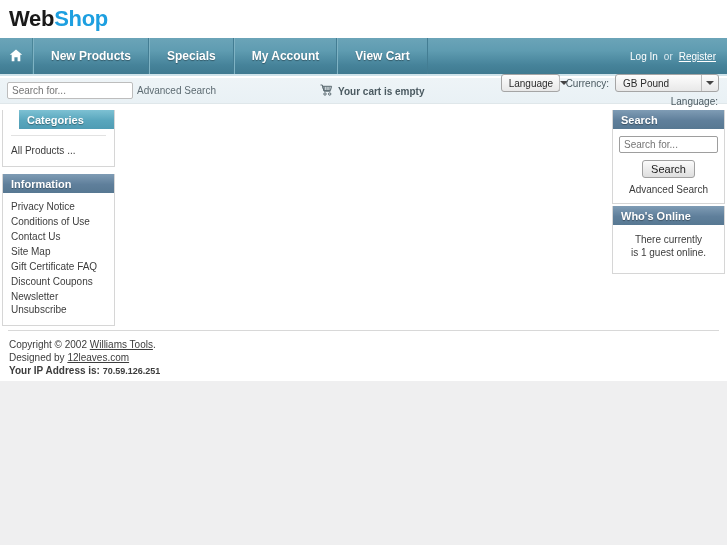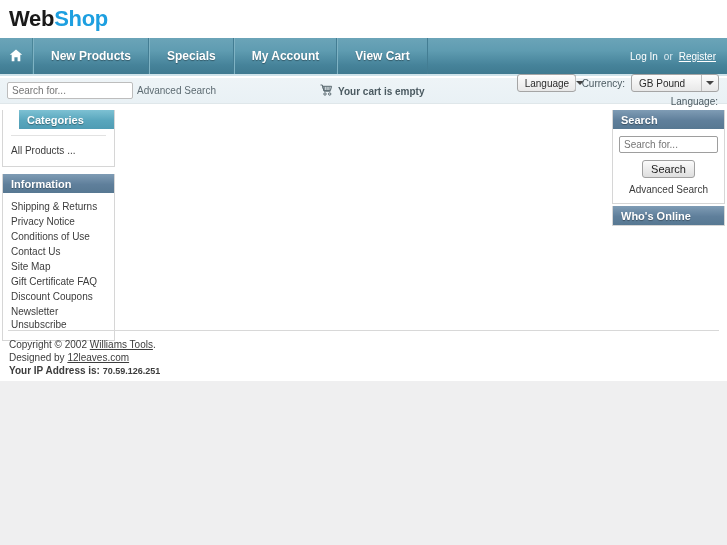--- a/index.html
+++ b/index.html
@@ -158,21 +158,21 @@
     background: linear-gradient(to bottom, #fdfdfd 0%, #e8e8e8 100%);
     display: flex;
     align-items: center;
     font-size: 10px;
     color: #2b2b2b;
     cursor: pointer;
   }
   .sel .val { padding: 0 6px 0 7px; white-space: nowrap; }
   .sel.lang { width: 59px; }
   .sel.lang .val { flex: 1; text-align: center; }
-  .sel.curr { width: 88px; }
+  .sel.curr { width: 104px; }
   .sel.curr .val { flex: 1; }
   .sel .arrowbox {
     width: 17px; height: 16px;
     border-left: 1px solid #bdbdbd;
     display: flex; align-items: center; justify-content: center;
   }
   .caret {
     width: 0; height: 0;
     border-left: 4px solid transparent;
     border-right: 4px solid transparent;
@@ -384,21 +384,20 @@
     <div class="box-head teal">Categories</div>
     <div class="box-body">
       <div class="divider"></div>
       <a class="box-link">All Products ...</a>
     </div>
   </div>
 
   <div class="box" id="box-information">
     <div class="box-head steel">Information</div>
     <div class="box-body">
-      <a class="box-link">Shipping &amp; Returns</a>
       <a class="box-link">Privacy Notice</a>
       <a class="box-link">Conditions of Use</a>
       <a class="box-link">Contact Us</a>
       <a class="box-link">Site Map</a>
       <a class="box-link">Gift Certificate FAQ</a>
       <a class="box-link">Discount Coupons</a>
       <a class="box-link">Newsletter Unsubscribe</a>
     </div>
   </div>
 
@@ -408,20 +407,24 @@
       <input class="search-input" type="text" placeholder="Search for..." style="">
       <div class="search-btn-row">
         <button class="search-btn">Search</button>
       </div>
       <a class="search-adv">Advanced Search</a>
     </div>
   </div>
 
   <div class="box" id="box-online">
     <div class="box-head steel">Who's Online</div>
+    <div class="online-body">
+      <div>There currently</div>
+      <div>is 1 guest online.</div>
+    </div>
   </div>
 
   <div class="footer-rule"></div>
   <div class="footer">
     <div>
       <span>Copyright © 2002</span>
       <a>Williams Tools</a><span>.</span>
     </div>
     <div>
       <span>Designed by</span>

